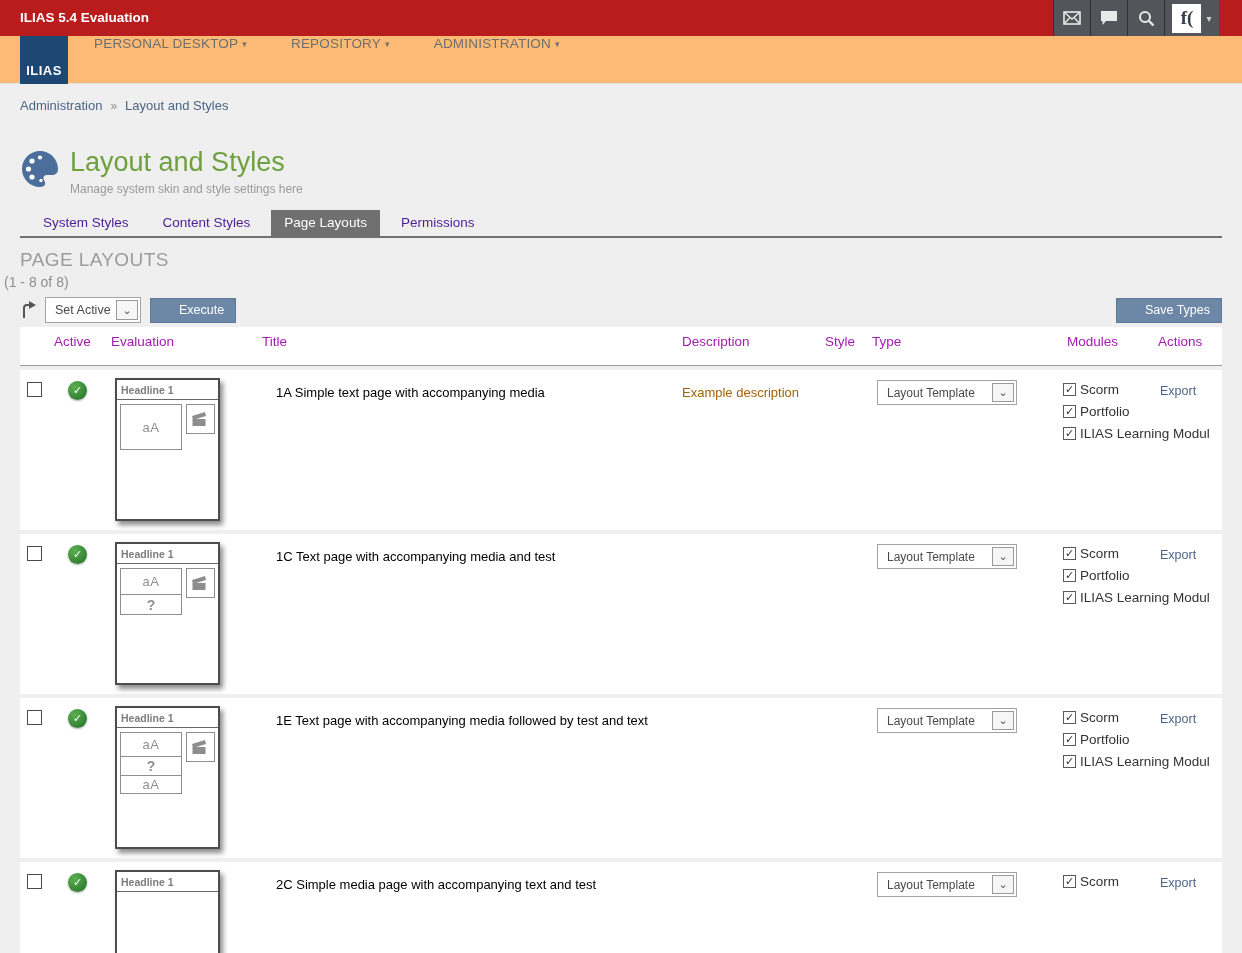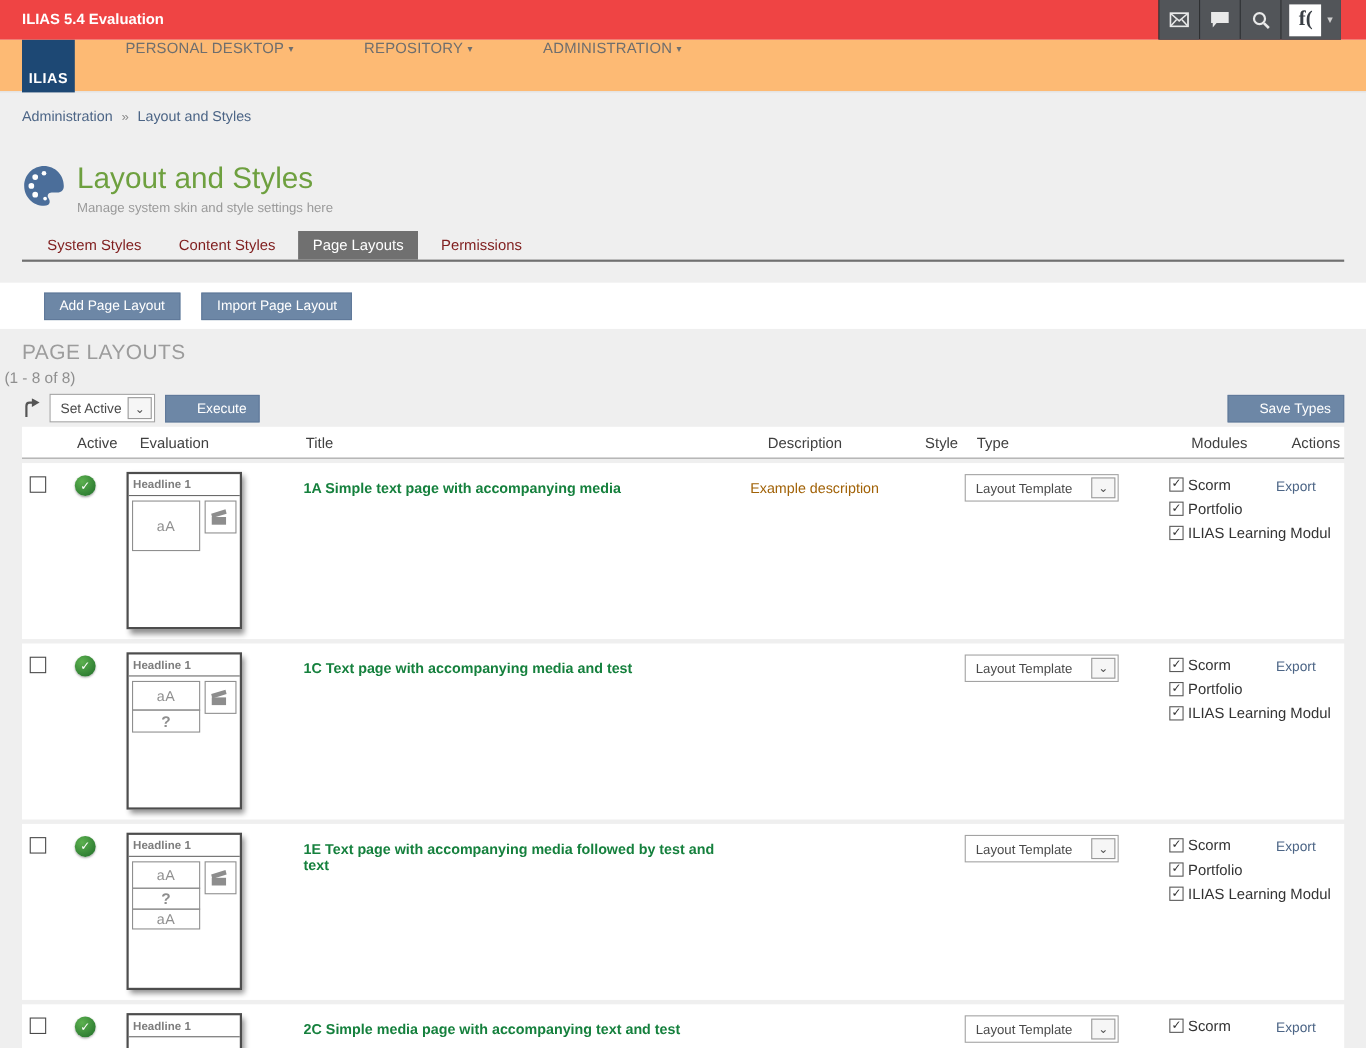--- a/index.html
+++ b/index.html
@@ -1,50 +1,50 @@
 <!DOCTYPE html>
 <html><head>
 <meta charset="utf-8">
 <style>
   * { margin:0; padding:0; box-sizing:border-box; }
   html,body { background:#e7e7e7; }
   body { font-family:"Liberation Sans","DejaVu Sans",sans-serif; }
   .page { position:relative; width:1242px; height:953px; overflow:hidden; background:#efefef; }
 
   
-  .topbar { position:relative; height:36px; background:#ef4444; }
+  .topbar { position:relative; height:36px; background:#b91c1c; }
   .topbar-title { position:absolute; left:20px; top:10px; color:#ffffff; font-size:13.5px; font-weight:bold; }
   .topbar-icons { position:absolute; right:23px; top:0; height:36px; display:flex; background:#2e3032; }
   .tcell { width:36px; height:36px; background:#525559; display:flex; align-items:center; justify-content:center; margin-left:1px; cursor:pointer; }
   .tcell.avatar-cell { width:54px; }
   .avatar-box { width:29px; height:29px; background:#ffffff; color:#3a3f45; font-family:"Liberation Serif","DejaVu Serif",serif; font-weight:bold; font-size:19px; display:flex; align-items:center; justify-content:center; overflow:hidden; }
   .avatar-caret { color:#cfcfcf; font-size:10px; margin-left:5px; }
 
   
   .navband { height:47px; background:#fdba74; display:flex; }
   .logo { width:48px; height:48px; background:#1d4874; margin-left:20px; color:#fff; font-weight:bold; font-size:13px; letter-spacing:0.5px; display:flex; align-items:flex-end; justify-content:center; padding-bottom:6px; cursor:pointer; }
   .navitems { display:flex; margin-left:26px; gap:44px; }
-  .navitem { color:#6e6e6e; font-size:13.5px; letter-spacing:0.2px; cursor:pointer; white-space:nowrap;margin-left:20px; }
+  .navitem { color:#6e6e6e; font-size:13.5px; letter-spacing:0.2px; cursor:pointer; white-space:nowrap; }
   .navitem .caret { font-size:9px; color:#6e6e6e; margin-left:4px; vertical-align:1px; }
 
   
   .breadcrumb { height:44px; background:#efefef; border-top:1px solid #e2e2e2; display:flex; align-items:center; padding-left:20px; font-size:13px; }
   .bc-link { color:#4c6586; text-decoration:none; cursor:pointer; }
   .bc-sep { color:#8b8b8b; margin:0 8px; font-size:12px; }
 
   
   .pagehead { padding:20px 20px 0 20px; display:flex; }
   .palette { width:40px; height:40px; flex:0 0 40px; margin-top:2px; }
   .ph-text { margin-left:10px; }
   .ph-title { color:#6ea03f; font-size:27px; font-weight:400; line-height:30px; }
   .ph-sub { color:#9a9a9a; font-size:12px; margin-top:5px; }
 
   
   .tabs { margin:14px 20px 0 20px; border-bottom:2px solid #707070; display:flex; padding-left:10px; }
-  .tab { font-size:13.5px; color:#7f1d1d; padding:5px 13px 6px 13px; margin-right:8px; cursor:pointer; white-space:nowrap; }
+  .tab { font-size:13.5px; color:#4c1d95; padding:5px 13px 6px 13px; margin-right:8px; cursor:pointer; white-space:nowrap; }
   .tab.active { background:#707070; color:#ffffff; }
 
   
   .btnstrip { margin-top:19px; background:#ffffff; padding:9px 0 8px 40px; }
   .btn { display:inline-block; background:#6d87a6; border:1px solid #60799a; color:#ffffff; font-size:12.5px; padding:4px 13px 5px 13px; cursor:pointer; font-family:inherit; }
   .btn + .btn { margin-left:15px; }
 
   
   .tbl-title { margin:11px 20px 0 20px; color:#9c9c9c; font-size:19px; letter-spacing:0.4px; font-weight:400; }
   .tbl-range { margin:3px 20px 0 4px; color:#8f8f8f; font-size:14px; }
@@ -55,21 +55,21 @@
   .sel-val { font-size:12.5px; color:#4a4a4a; padding:5px 8px 0 9px; white-space:nowrap; }
   .sel-arrow { width:22px; border:1px solid #9a9a9a; margin:2px; background:#f6f6f6; color:#555; font-size:11px; display:flex; align-items:center; justify-content:center; }
   .sel-bulk .sel-val { width:68px; }
   .tbl-toolbar .btn { margin-left:9px; padding:4px 11px 5px 28px; }
   .tb-spacer { flex:1; }
 
   
   .dtable { margin:4px 20px 0 20px; }
   .grid { display:grid; grid-template-columns:27px 58px 150px 420px 140px 50px 190px 90px 77px; }
   .thead { background:#ffffff; border-bottom:1px solid #9b9b9b; }
-  .th { font-size:13.5px; color:#404040; padding:7px 0 6px 7px; white-space:nowrap;margin-left:16px; }
+  .th { font-size:13.5px; color:#a21caf; padding:7px 0 16px 7px; white-space:nowrap; }
   .th.c-thumbnail { padding-left:6px; }
   .th.c-style { padding-left:10px; }
   .th.c-modules { padding-left:12px; }
   .th.c-actions { padding-left:13px; }
 
   .tbody .trow { background:#ffffff; height:160px; margin-top:4px; }
   .trow:first-child { margin-top:4px; }
 
   .cell { position:relative; }
   .cb { display:block; width:15px; height:15px; background:#fff; border:1px solid #4a4a4a; margin:12px 0 0 7px; cursor:pointer; }
@@ -77,21 +77,21 @@
 
   .thumb { width:105px; margin:8px 0 0 10px; height:143px; background:#ffffff; border:2px solid #4d4d4d; box-shadow:3px 4px 5px rgba(0,0,0,0.45); padding:2px 3px; }
   .th-head { font-size:10.5px; font-weight:bold; color:#7d7d7d; padding:2px 1px 3px 2px; border-bottom:1px solid #6a6a6a; margin:0 -3px 4px -3px; padding-left:4px; }
   .th-body { display:flex; }
   .th-stack { width:64px; display:flex; flex-direction:column; }
   .tblock { border:1px solid #8f8f8f; margin-bottom:-1px; color:#8f8f8f; display:flex; align-items:center; justify-content:center; }
   .tb-text { font-size:13px; letter-spacing:0.5px; }
   .tb-q { font-size:14px; font-weight:bold; }
   .th-media { width:30px; height:30px; border:1px solid #8f8f8f; margin-left:4px; display:flex; align-items:center; justify-content:center; }
 
-  .tlink { display:inline-block; color:#15803d; font-size:13px; text-decoration:none; margin:15px 0 0 21px; cursor:pointer;font-weight:bold; }
+  .tlink { display:inline-block; color:#000000; font-size:13px; text-decoration:none; margin:15px 0 0 21px; cursor:pointer; }
   .c-desc { font-size:13px; color:#a16207; padding:15px 0 0 7px; }
   .c-type .select { margin:10px 0 0 12px; width:140px; height:25px; }
   .c-type .sel-val { flex:1; font-size:12px; padding-top:5px; }
 
   .c-mods { padding:12px 0 0 8px; }
   .mod { display:flex; align-items:center; margin-bottom:7px; white-space:nowrap; }
   .mcb { width:13px; height:13px; border:1px solid #5a5a5a; background:#fff; color:#333; font-size:11px; line-height:11px; text-align:center; margin-right:4px; cursor:pointer; flex:0 0 13px; }
   .mlabel { font-size:13.5px; color:#333; }
   .export { display:inline-block; color:#4c6586; font-size:12.5px; text-decoration:none; margin:14px 0 0 15px; cursor:pointer; }
 </style>
@@ -157,24 +157,20 @@
     </div>
   </div>
 
   <div class="tabs">
     <span class="tab">System Styles</span>
     <span class="tab">Content Styles</span>
     <span class="tab active">Page Layouts</span>
     <span class="tab">Permissions</span>
   </div>
 
-  <div class="btnstrip">
-    <button class="btn">Add Page Layout</button>
-    <button class="btn">Import Page Layout</button>
-  </div>
 
   <div class="tbl-title">PAGE LAYOUTS</div>
   <div class="tbl-range">(1 - 8 of 8)</div>
 
   <div class="tbl-toolbar">
     <svg class="bulk-arrow" viewBox="0 0 17 18">
       <path d="M4 17 L4 7 Q4 4 7 4 L10 4" fill="none" stroke="#555" stroke-width="2"></path>
       <polygon points="9,0 16,4 9,8" fill="#555"></polygon>
     </svg>
     <div class="select sel-bulk">

